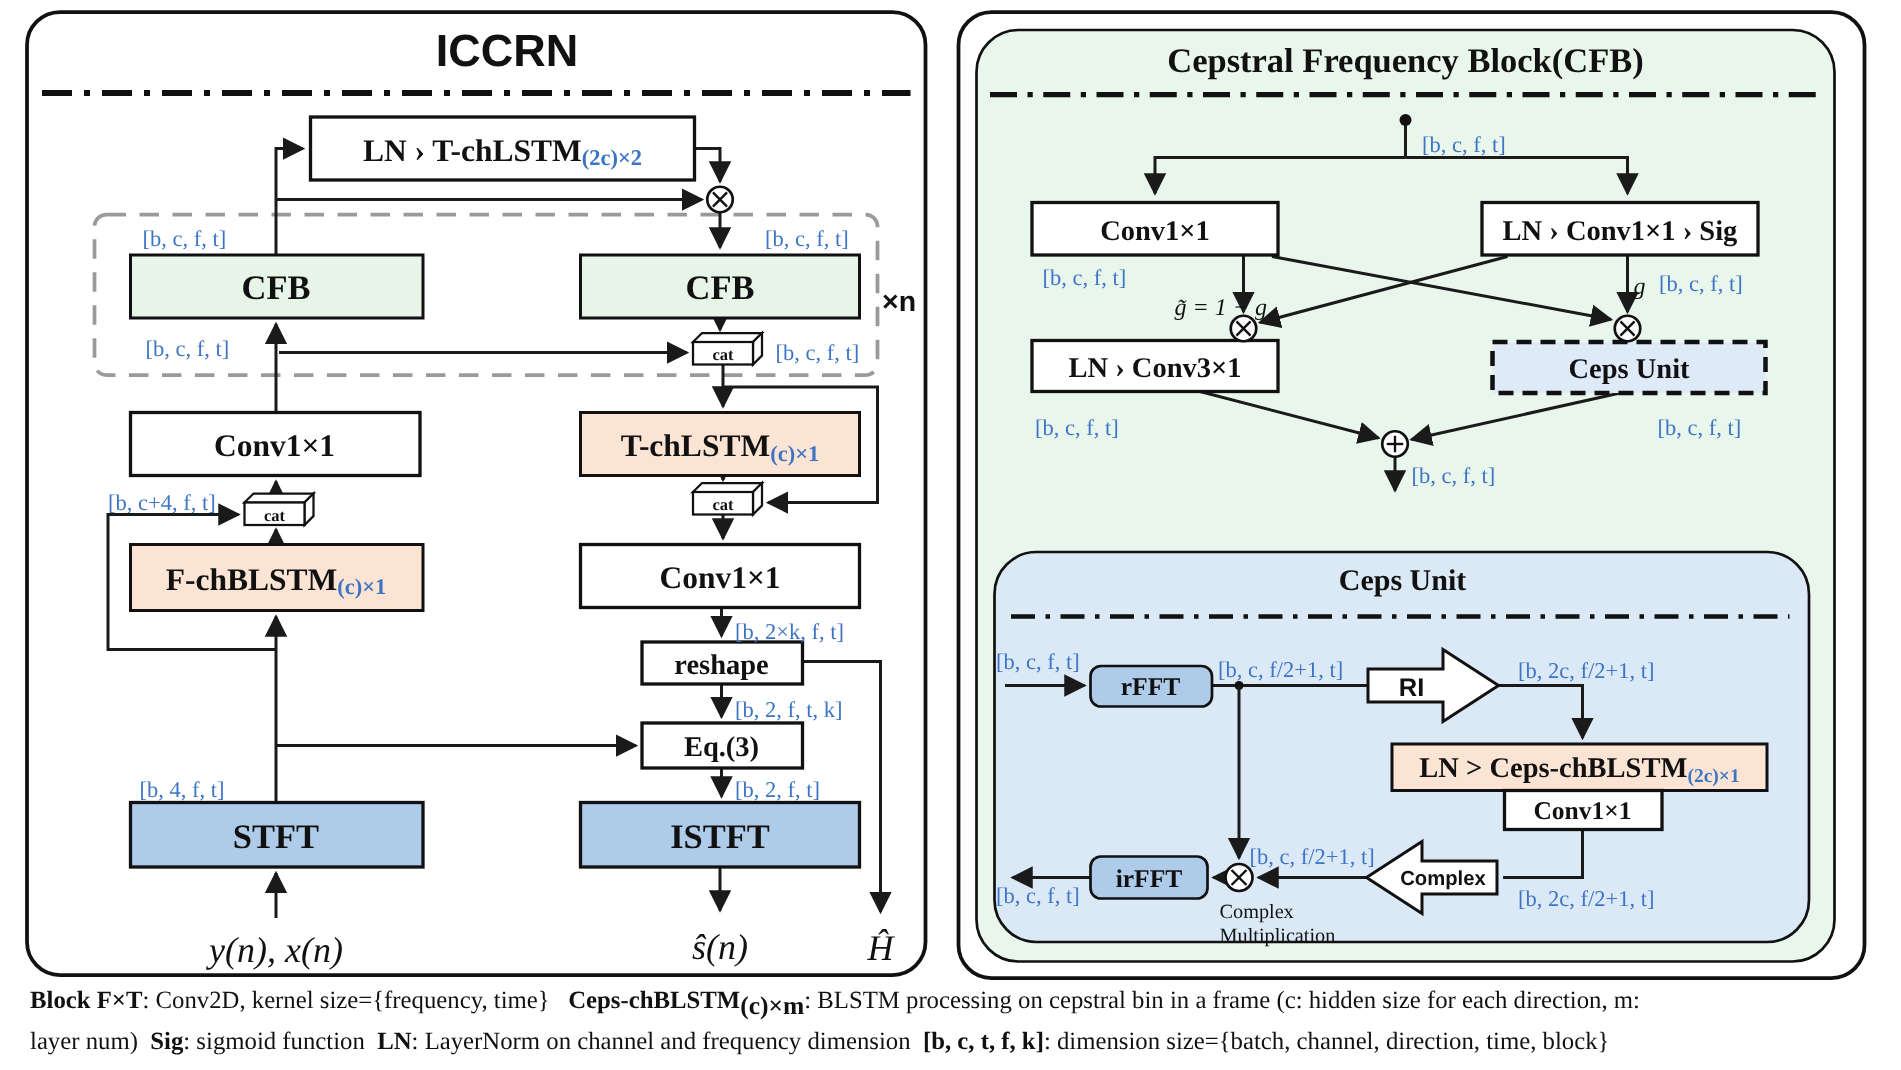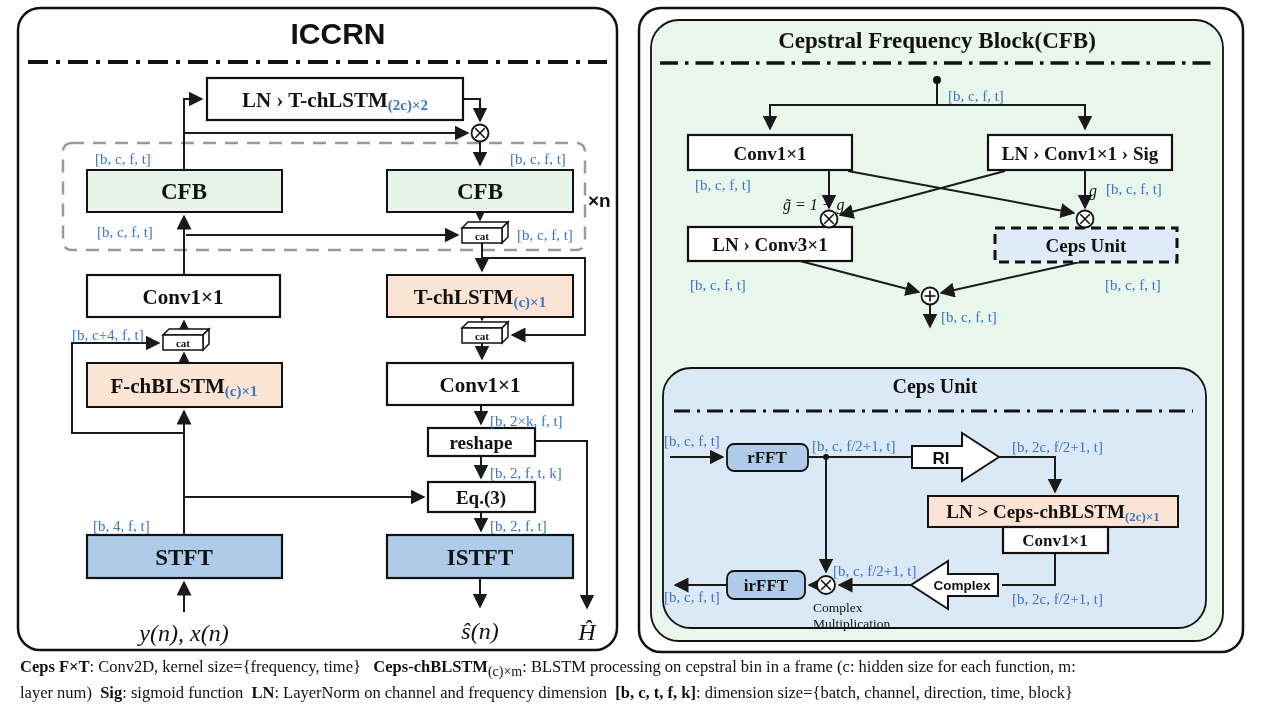--- a/index.html
+++ b/index.html
@@ -26,21 +26,21 @@
   .ba-lbl2{font:bold 13.5px "Liberation Sans",sans-serif;text-anchor:middle;}
   .mult{font:13.5px "Liberation Serif",serif;}
   .ln{stroke:#1a1a1a;stroke-width:2;fill:none;}
   .boxw{fill:#fff;stroke:#111;stroke-width:2.2;}
   .node{fill:#fff;stroke:#111;stroke-width:1.8;}
   .nodeln{stroke:#111;stroke-width:1.6;}
   .caption{position:absolute;left:20px;top:656px;width:1240px;color:#111;
            font:16.5px "Liberation Serif",serif;line-height:1.38;}
   .caption .row{white-space:nowrap;}
   .cap-b{font-weight:bold;}
-  .cap-sub{font-weight:normal;vertical-align:sub;font-size:14px;}
+  .cap-sub{font-weight:bold;vertical-align:sub;font-size:17px;}
 </style>
 </head>
 <body>
 
 <div class="stage">
 <svg width="1267" height="660" viewBox="0 0 1267 660">
   <defs>
     <marker id="ah" viewBox="0 0 10 10" refX="9" refY="5" markerWidth="7.5" markerHeight="7.5" orient="auto-start-reverse">
       <path d="M0,0 L10,5 L0,10 z" fill="#1a1a1a"></path>
     </marker>
@@ -260,16 +260,16 @@
     <text x="664" y="446" class="dim">[b, c, f, t]</text>
     <text x="812" y="451" class="dim">[b, c, f/2+1, t]</text>
     <text x="1012" y="452" class="dim">[b, 2c, f/2+1, t]</text>
     <text x="833" y="576" class="dim">[b, c, f/2+1, t]</text>
     <text x="1012" y="604" class="dim">[b, 2c, f/2+1, t]</text>
     <text x="664" y="602" class="dim">[b, c, f, t]</text>
   </g>
 </svg>
 
 <div class="caption">
-  <div class="row"><span class="cap-b">Ceps F×T</span><span>: Conv2D, kernel size={frequency, time}&nbsp;&nbsp; </span><span class="cap-b">Ceps-chBLSTM</span><span class="cap-sub">(c)×m</span><span>: BLSTM processing on cepstral bin in a frame (c: hidden size for each function, m:</span></div>
+  <div class="row"><span class="cap-b">Block F×T</span><span>: Conv2D, kernel size={frequency, time}&nbsp;&nbsp; </span><span class="cap-b">Ceps-chBLSTM</span><span class="cap-sub">(c)×m</span><span>: BLSTM processing on cepstral bin in a frame (c: hidden size for each direction, m:</span></div>
   <div class="row"><span>layer num)&nbsp; </span><span class="cap-b">Sig</span><span>: sigmoid function&nbsp; </span><span class="cap-b">LN</span><span>: LayerNorm on channel and frequency dimension&nbsp; </span><span class="cap-b">[b, c, t, f, k]</span><span>: dimension size={batch, channel, direction, time, block}</span></div>
 </div>
 </div>
 
 </body></html>

